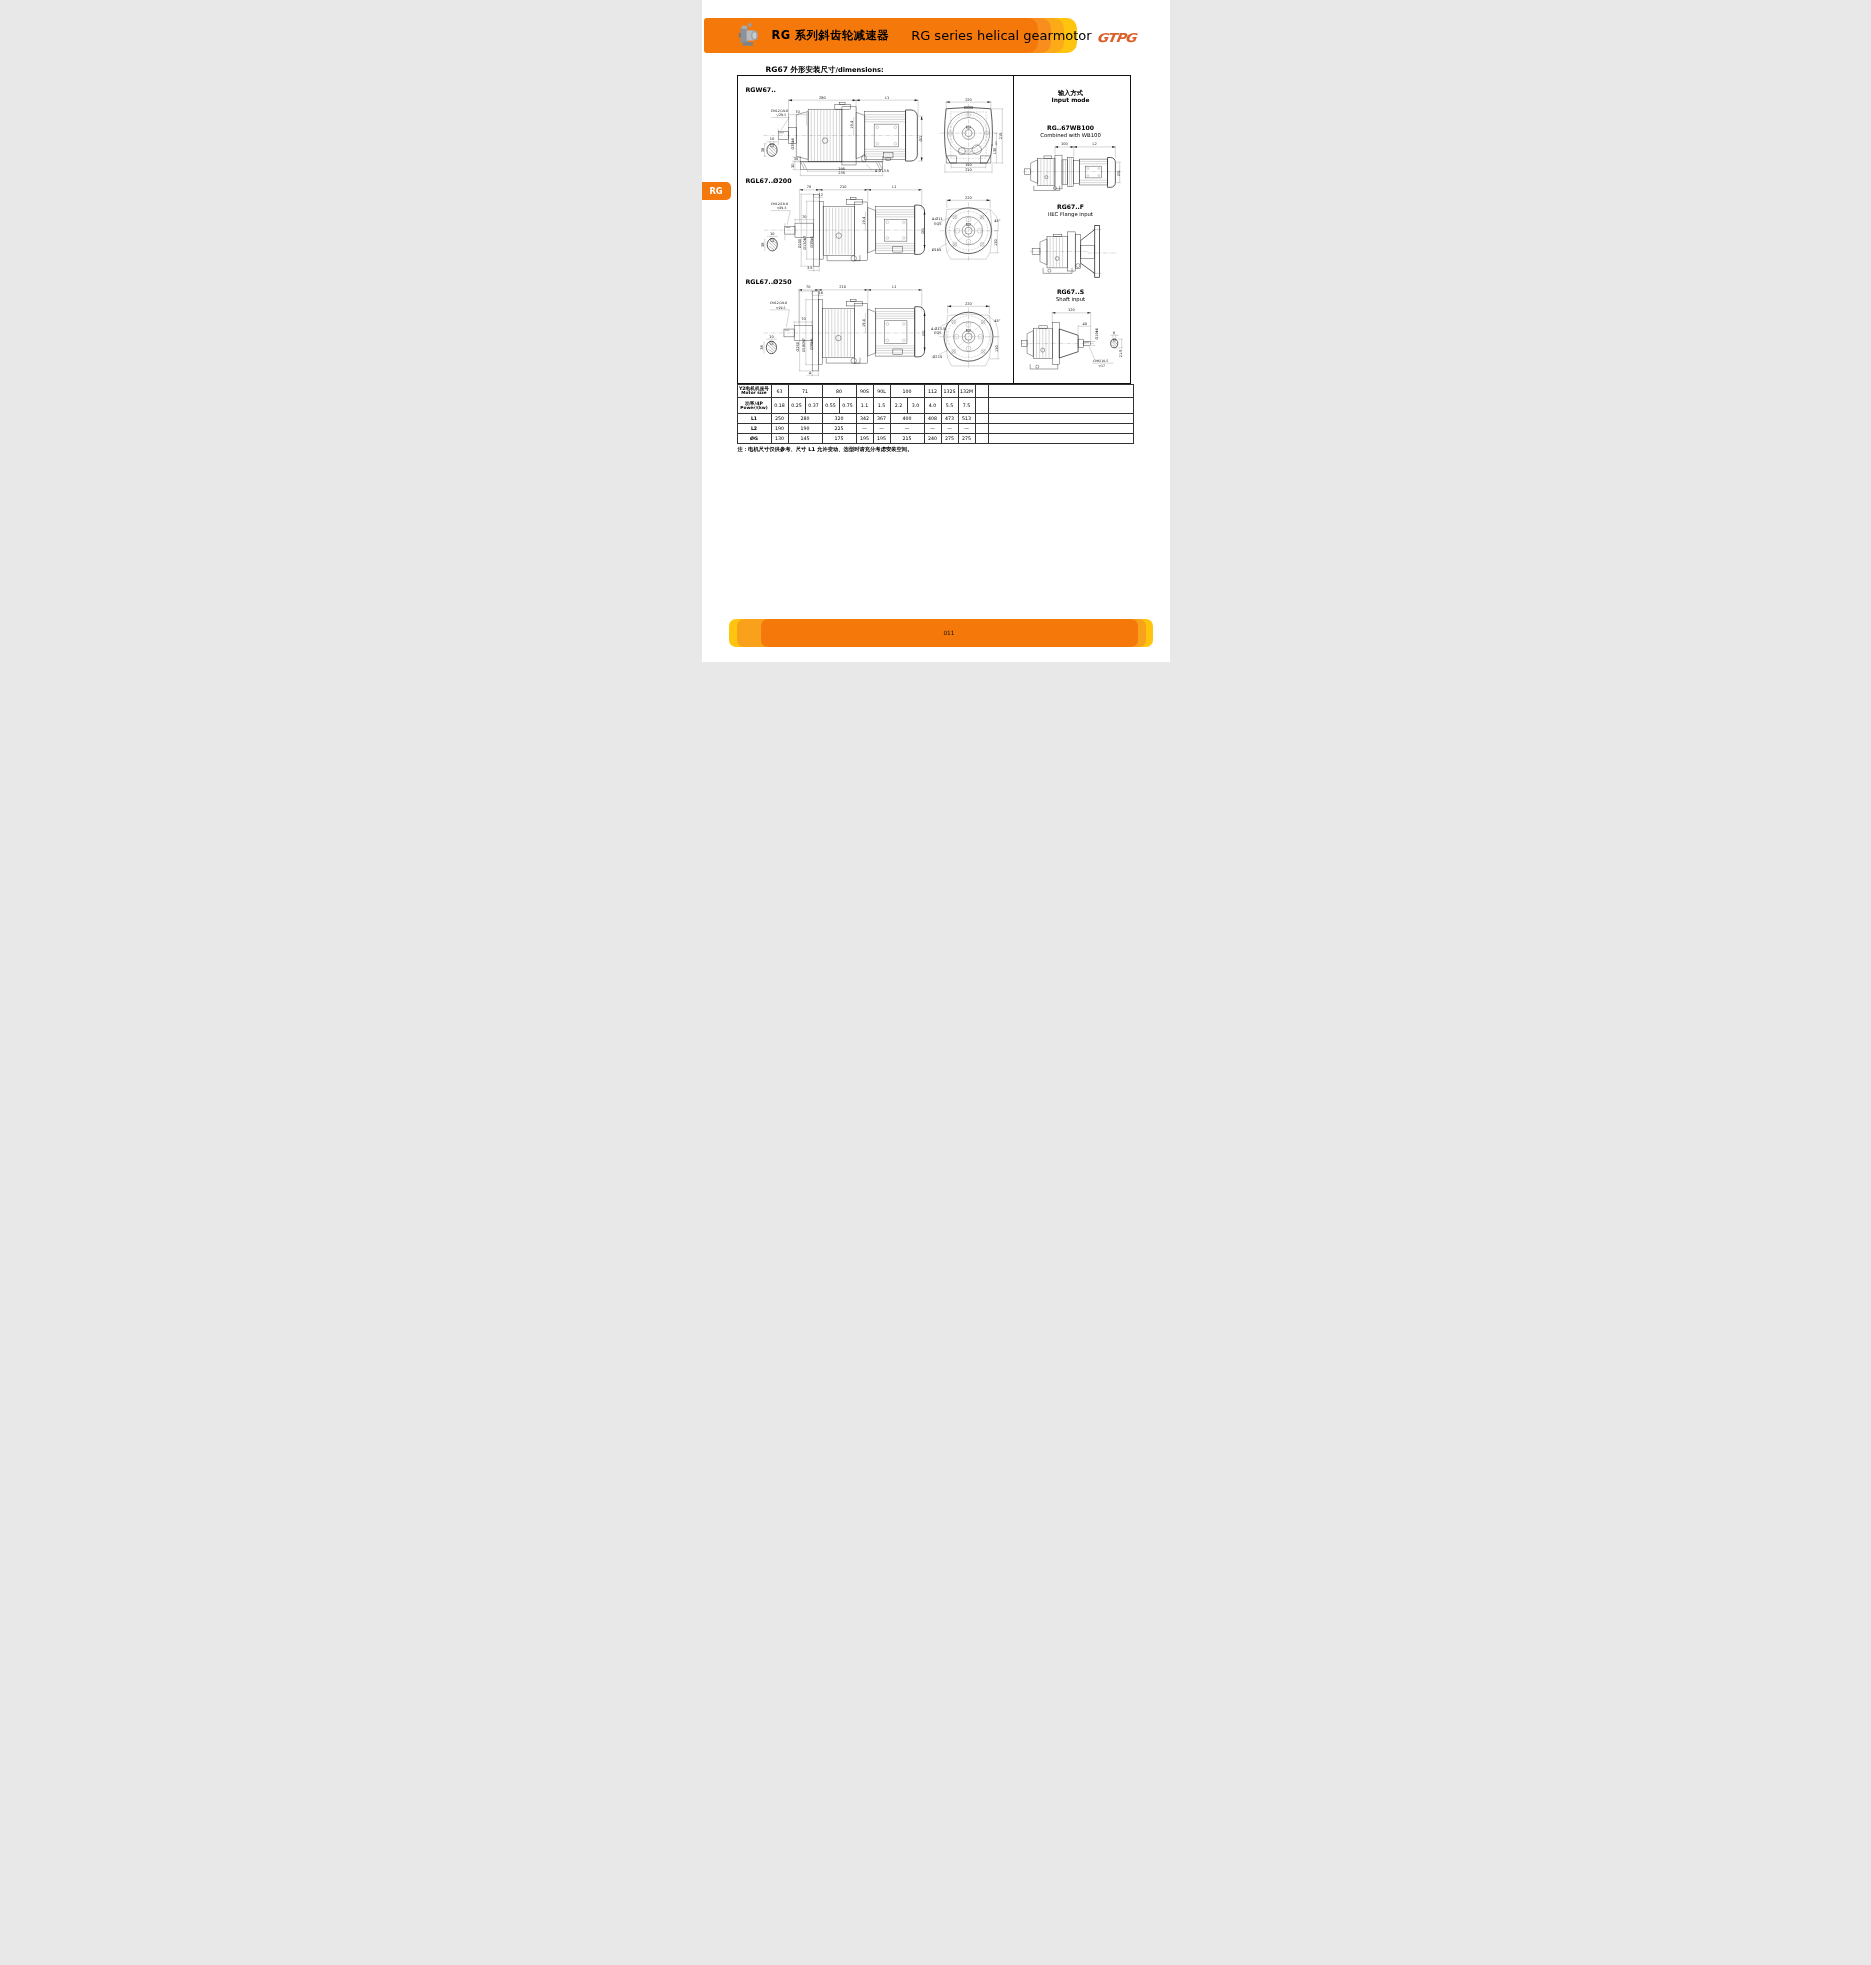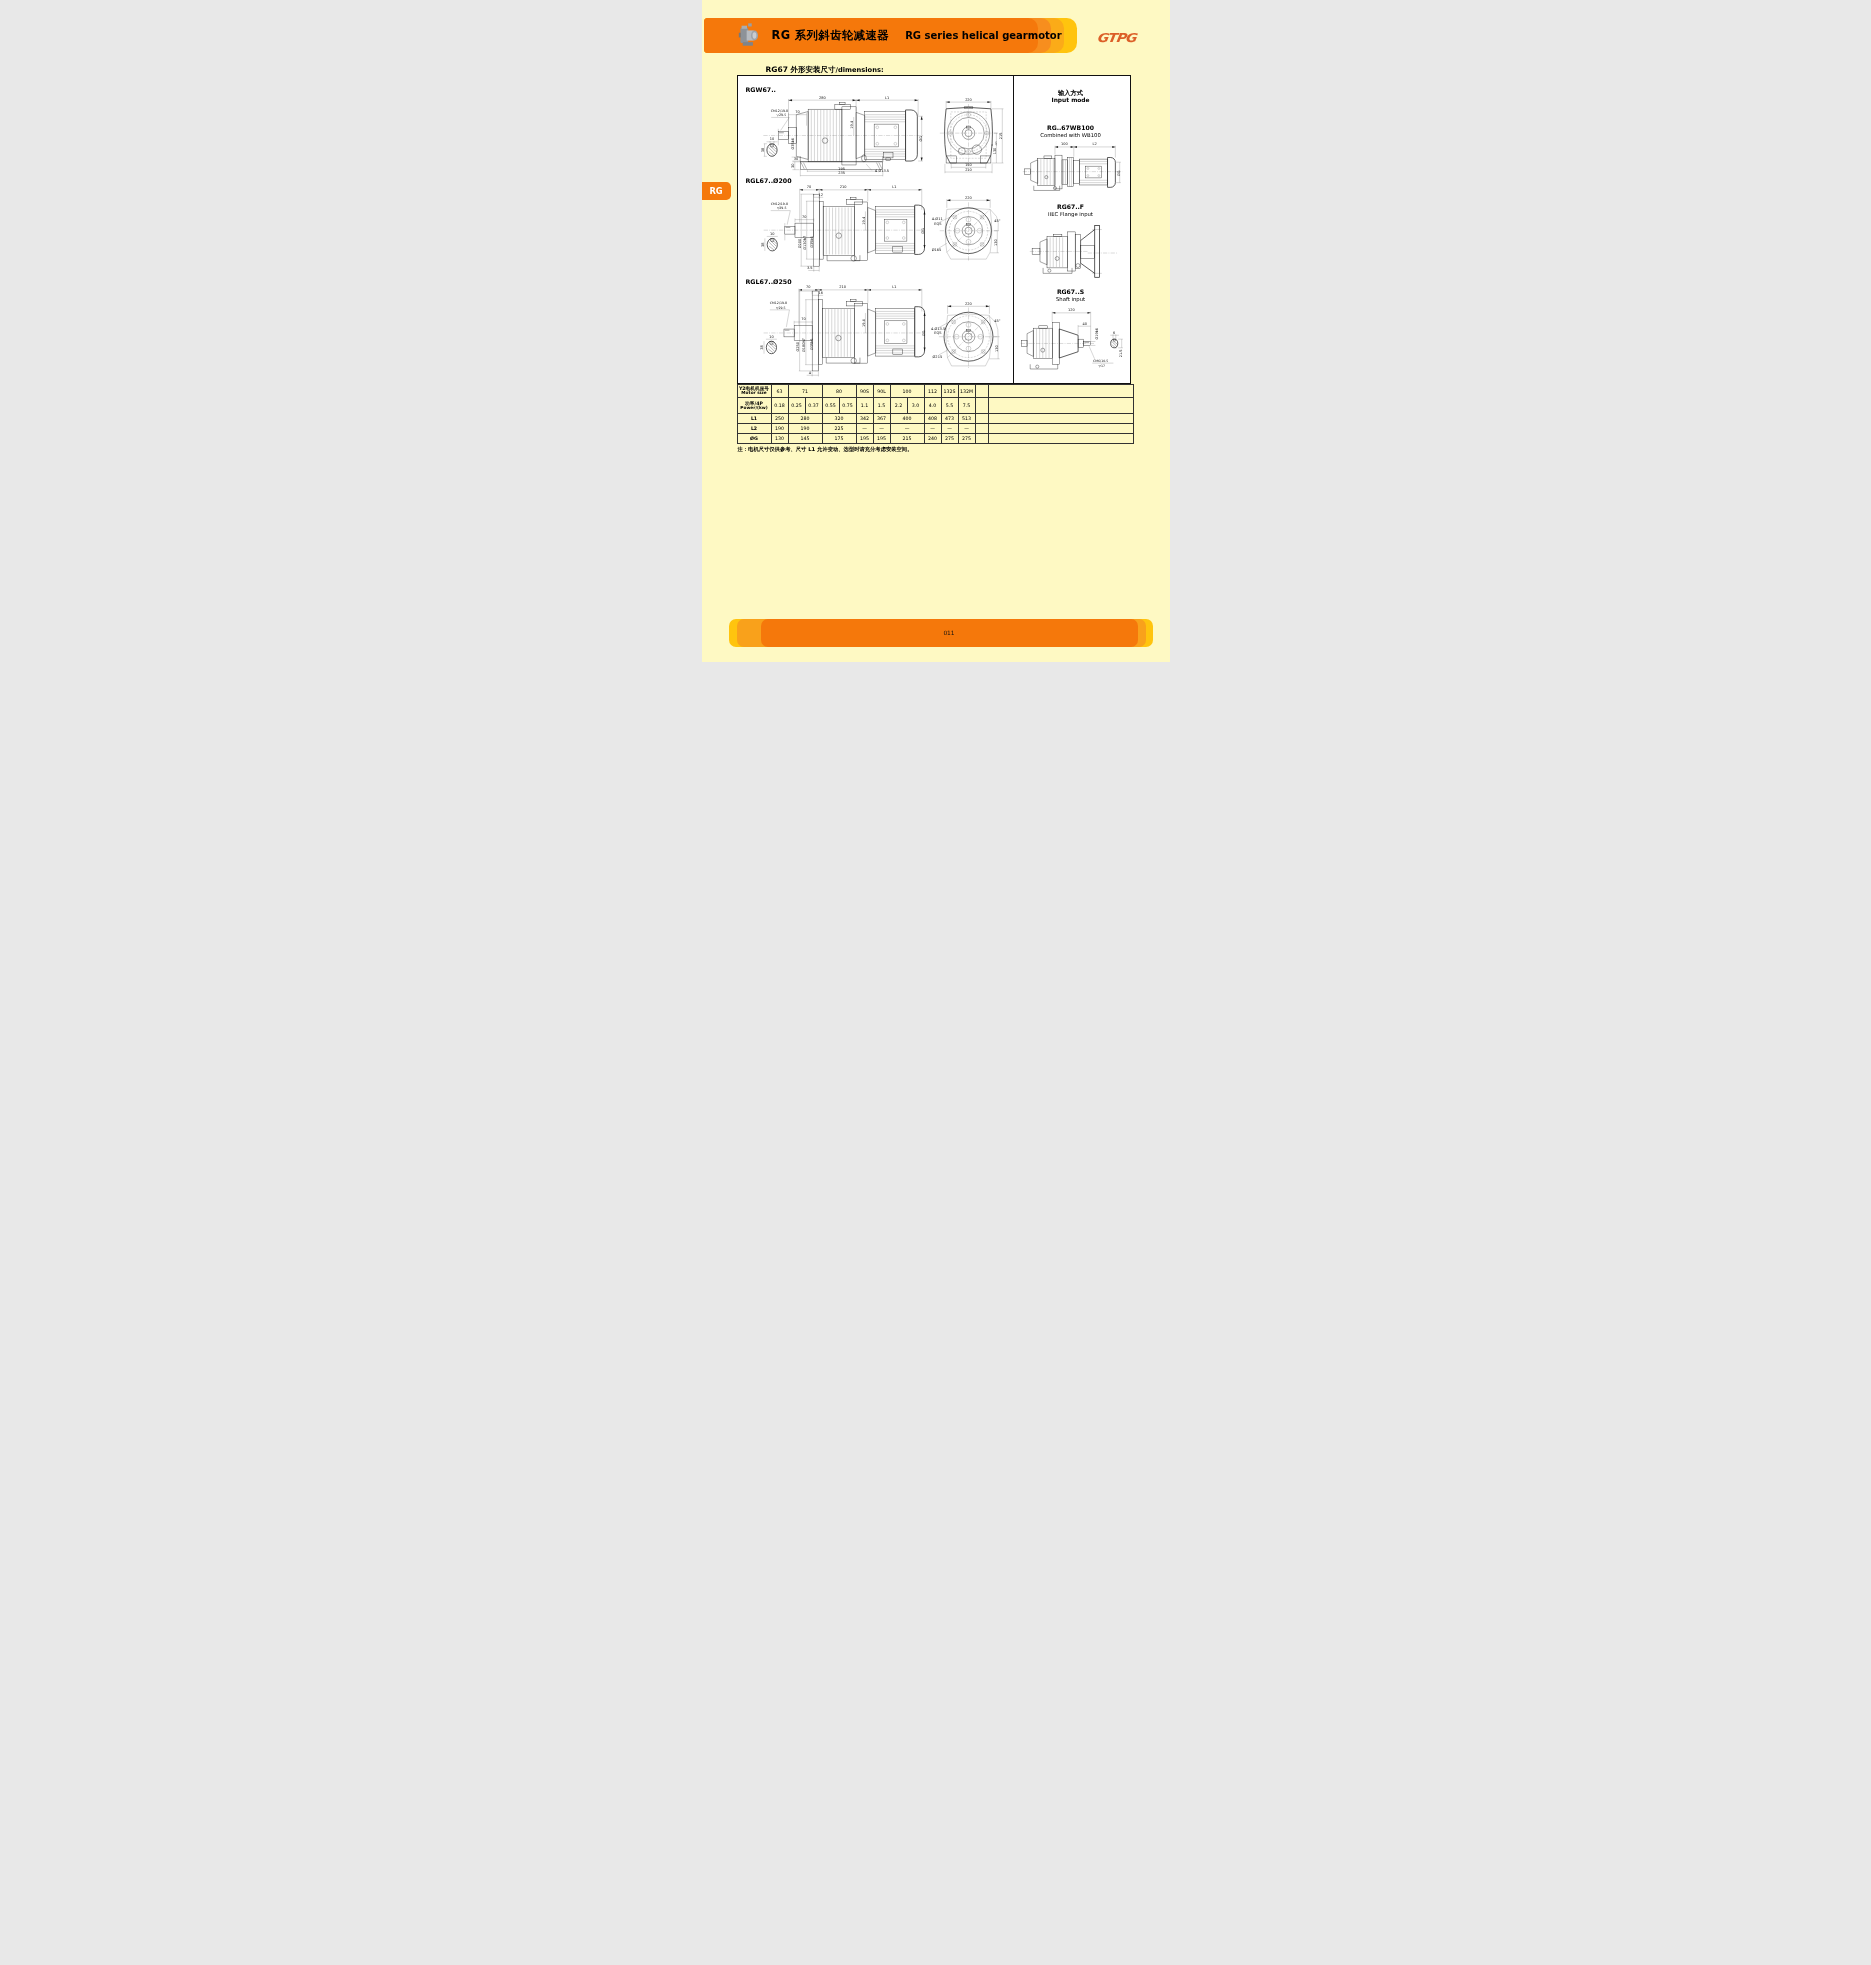--- a/index.html
+++ b/index.html
@@ -1,29 +1,29 @@
 <!DOCTYPE html>
 <html style="font-size:6.3px"><head>
 <meta charset="utf-8">
 <style>
   * { margin:0; padding:0; box-sizing:border-box; }
   body { background:#e8e8e8; font-family:"DejaVu Sans","Liberation Sans",sans-serif; }
-  .page { position:relative; width:468px; height:662px; background:#fef9c3; margin:0 auto; overflow:hidden; }
+  .page { position:relative; width:468px; height:662px; background:#ffffff; margin:0 auto; overflow:hidden; }
   .abs { position:absolute; }
 
   
   .hbar { position:absolute; top:18px; height:35px; left:2.4px; border-radius:3.9px 10.2px 10.2px 3.9px; }
   .hb-y  { width:373px; background:#FFC40E; }
   .hb-3  { width:360px; background:#FBAB18; }
   .hb-2  { width:347px; background:#F78E1E; }
   .hb-m  { width:334px; background:#F5780B; }
 
   .titlerow { position:absolute; left:70px; top:18px; height:35px; display:flex; align-items:center; }
   .title-zh { font-size:11.4px; font-weight:bold; color:#000; letter-spacing:0.4px; }
-  .title-en { font-size:10px; font-weight:bold; color:#000; margin-left:16px; }
+  .title-en { font-size:13px; font-weight:normal; color:#000; margin-left:22px; }
 
   .logo { position:absolute; left:396px; top:31px; width:55px; height:12.6px;
           font-size:12.2px; font-weight:900; color:#DC5F28; letter-spacing:-0.8px;
           transform:skewX(-10deg) scaleX(1.15); transform-origin:left center; font-style:italic; }
 
   .heading { position:absolute; left:36px; top:65px; font-weight:bold; color:#000;padding-left:28px; }
   .heading .zh { font-size:7.5px; }
   .heading .en { font-size:6.7px; }
 
   .rgtab { position:absolute; left:0; top:182px; width:29px; height:18px; background:#F5780B;

